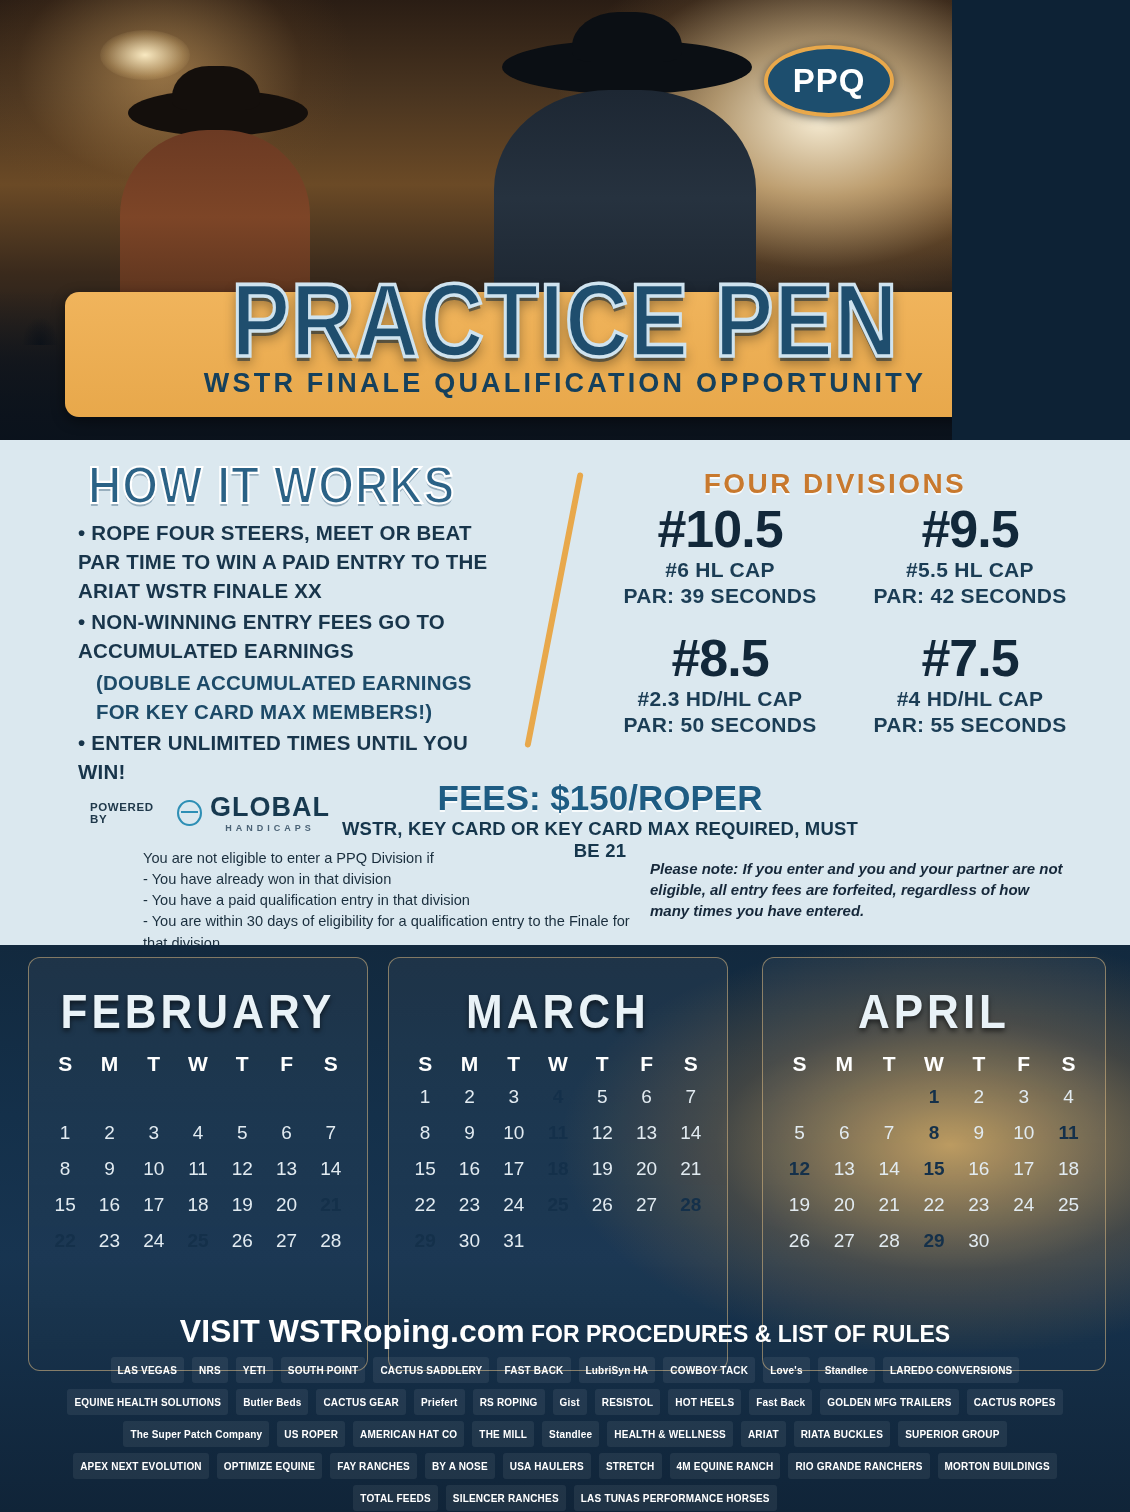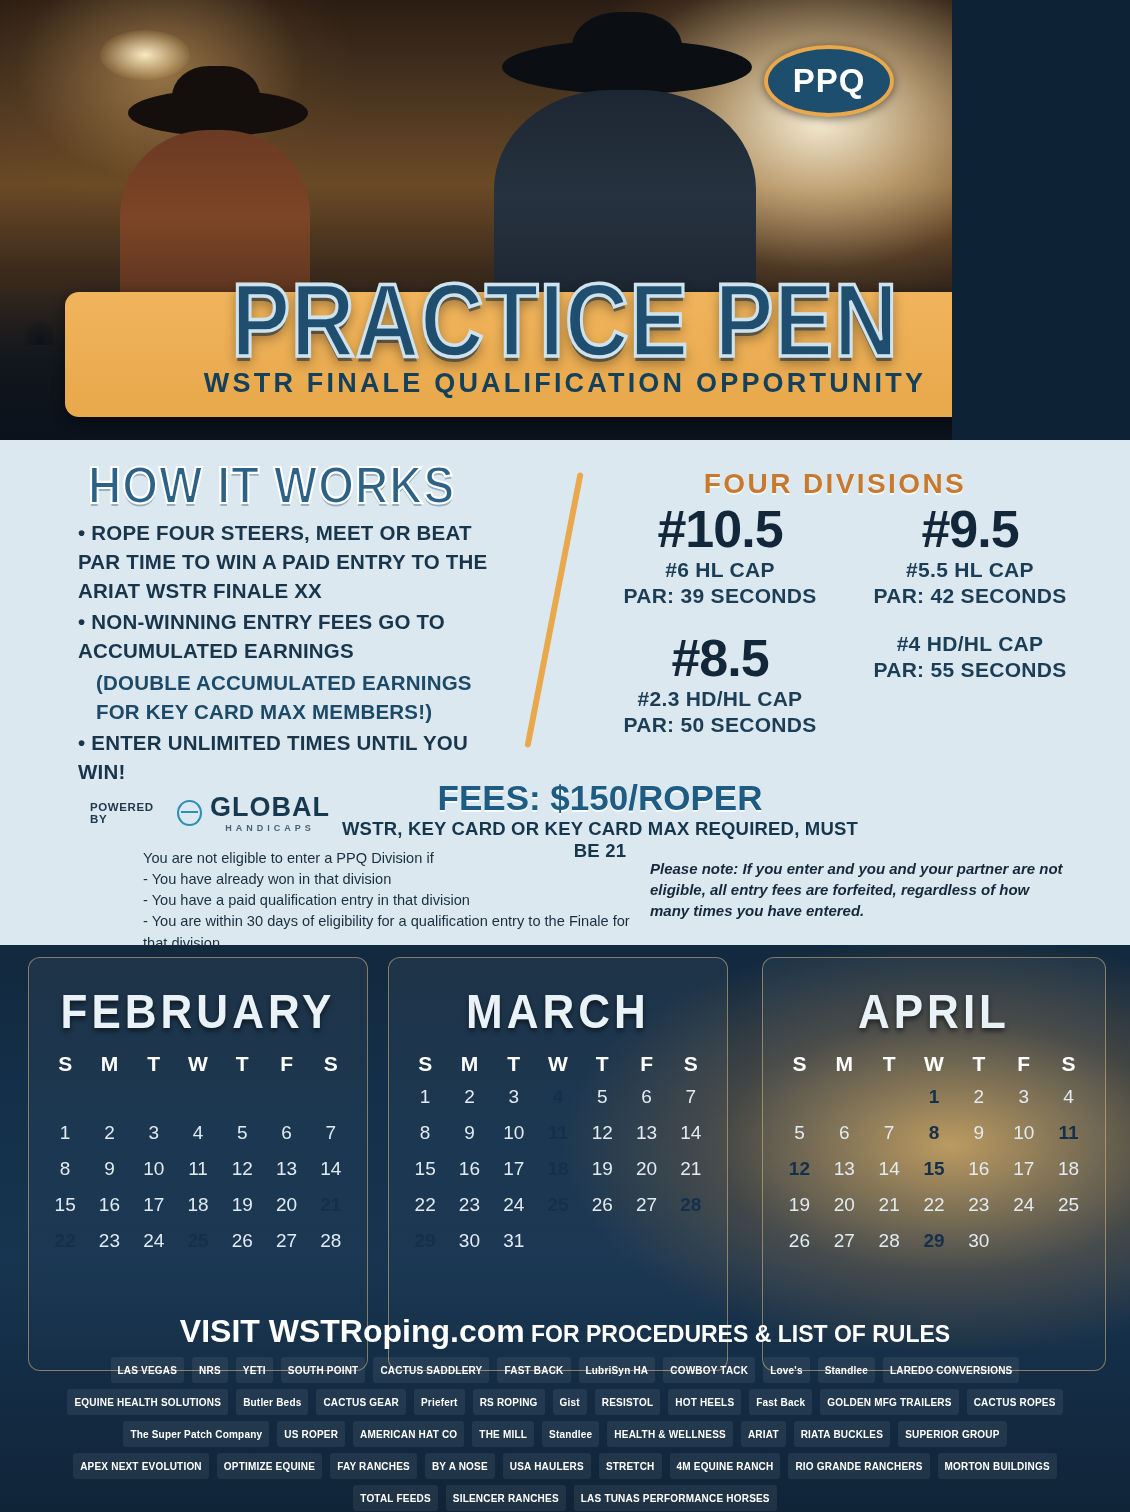--- a/index.html
+++ b/index.html
@@ -316,20 +316,21 @@
       <div class="num">#9.5</div>
       <div class="cap">#5.5 HL CAP</div>
       <div class="par">PAR: 42 SECONDS</div>
     </div>
     <div class="div-cell">
       <div class="num">#8.5</div>
       <div class="cap">#2.3 HD/HL CAP</div>
       <div class="par">PAR: 50 SECONDS</div>
     </div>
     <div class="div-cell">
+      <div class="num">#7.5</div>
       <div class="cap">#4 HD/HL CAP</div>
       <div class="par">PAR: 55 SECONDS</div>
     </div>
   </div>
 
   <div class="powered">
     <div class="pb">POWERED BY</div>
     <div class="globe-icon"></div>
     <div class="globalw">
       <span>GLOBAL</span>

